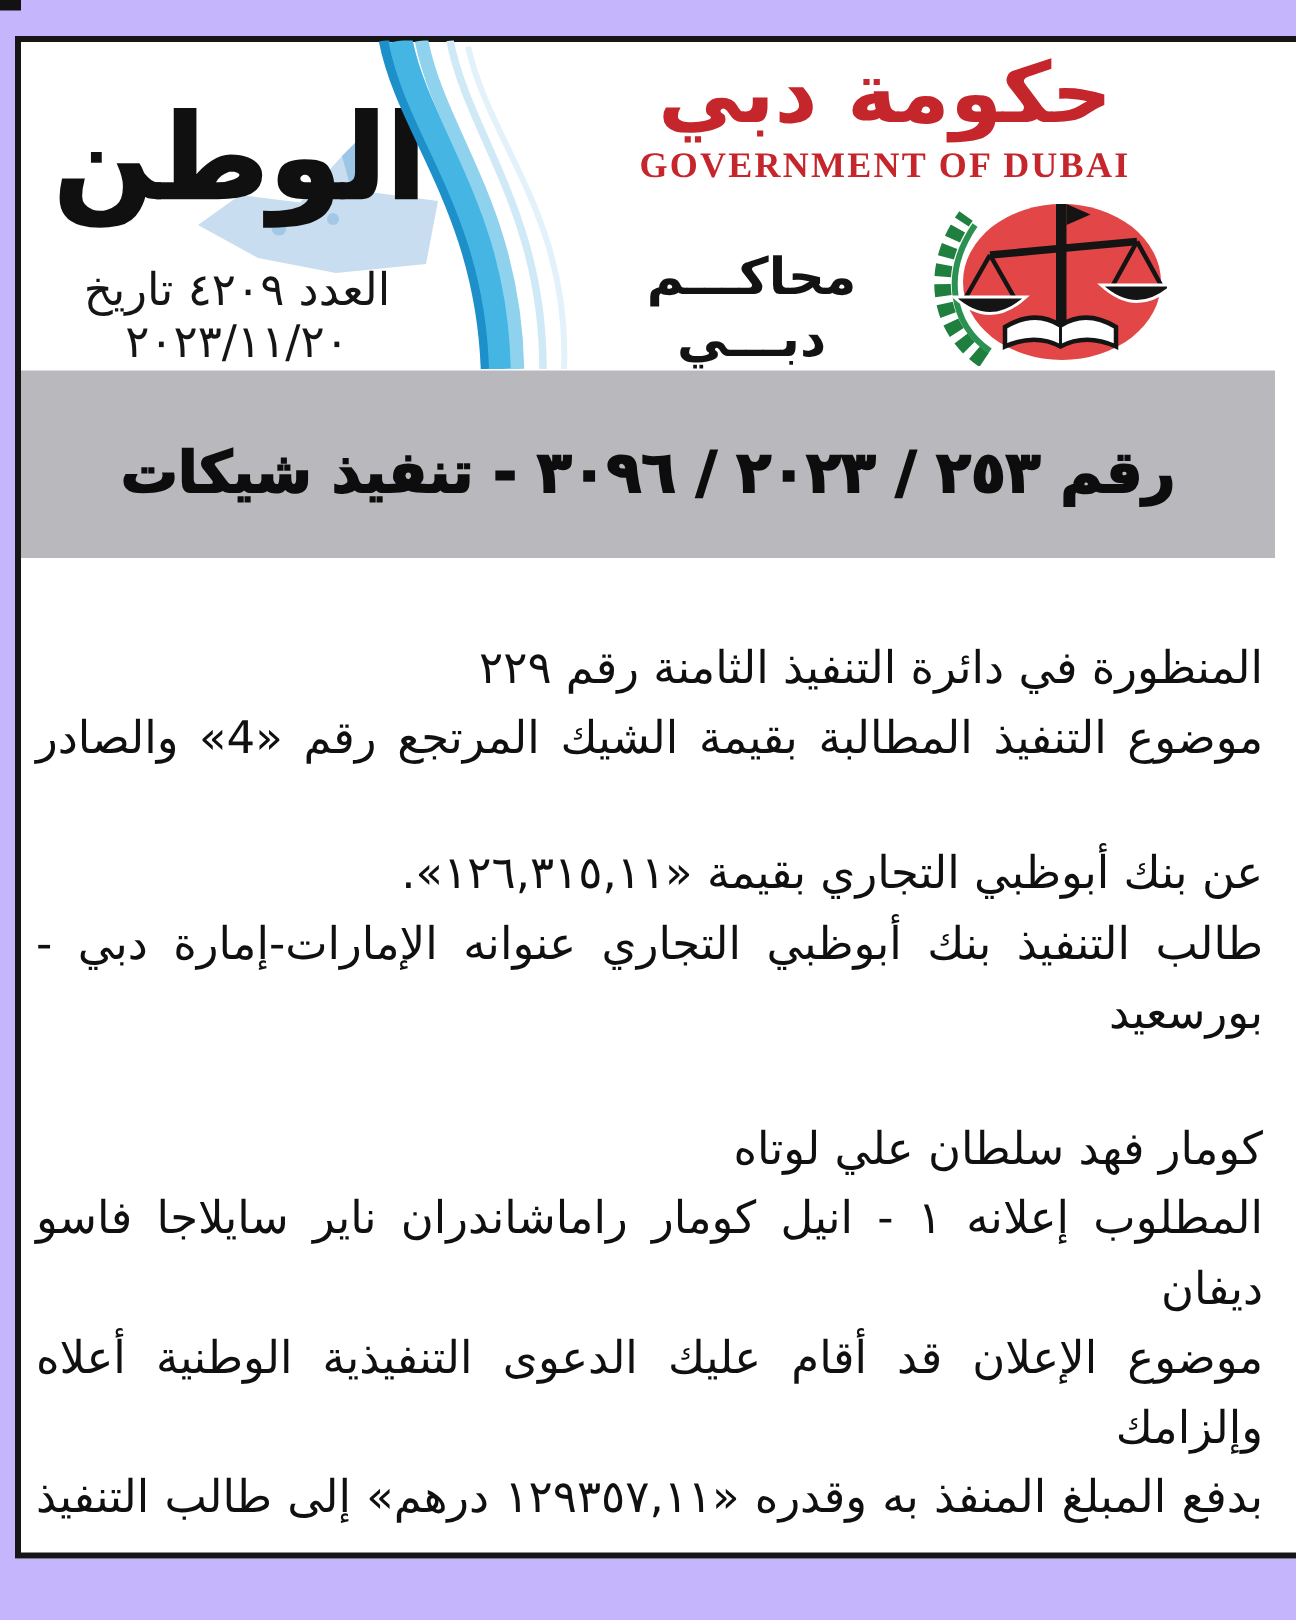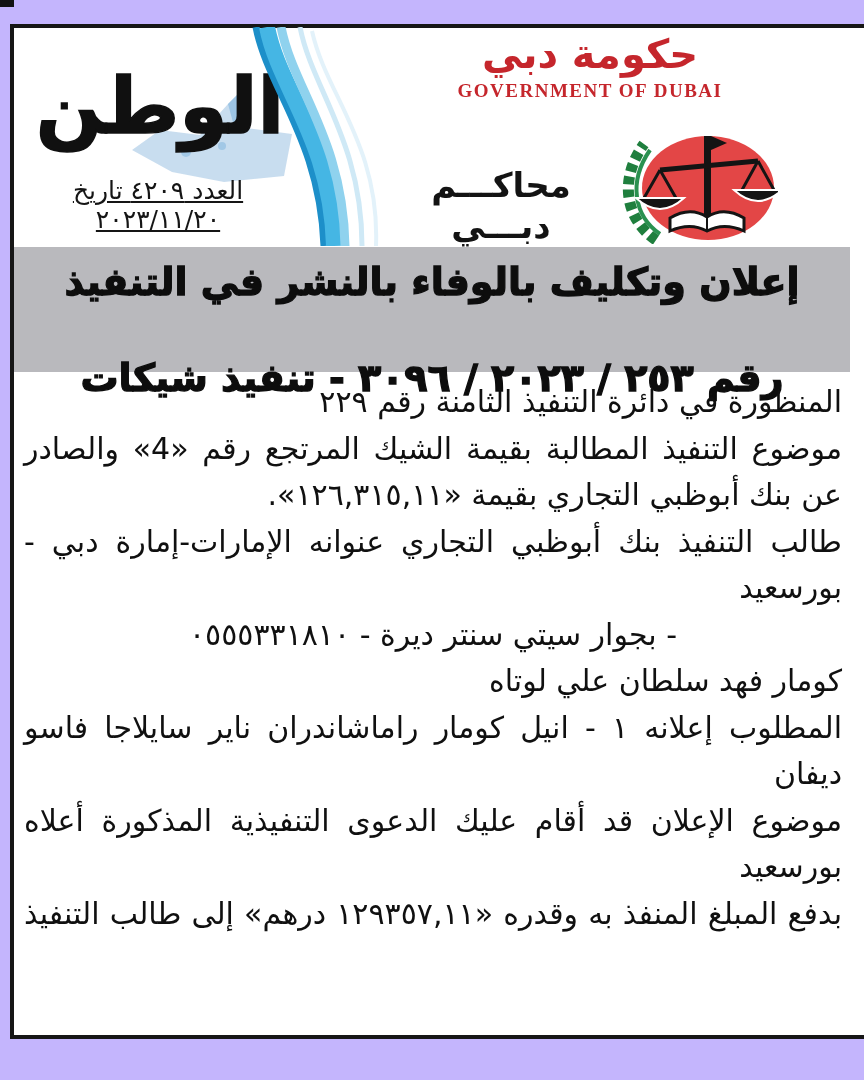--- a/index.html
+++ b/index.html
@@ -10,48 +10,48 @@
 
   .border-box{position:absolute;left:10px;top:24px;right:11px;bottom:41px;
       border:4px solid #161616;background:#ffffff;}
 
   
   .map-svg{position:absolute;left:126px;top:80px;width:180px;height:120px;opacity:.85;}
   .watan-logo{position:absolute;left:26px;top:66px;width:268px;text-align:center;
       font-size:78px;font-weight:900;line-height:1.05;color:#101010;
       -webkit-text-stroke:1.5px #101010;}
   .issue-line{position:absolute;left:12px;top:176px;width:292px;text-align:center;
-      font-size:25px;color:#151515;direction:rtl;text-decoration:underline;}
+      font-size:30px;color:#151515;direction:rtl;}
 
   .wave-svg{position:absolute;left:232px;top:27px;width:185px;height:219px;}
 
   .gov-block{position:absolute;left:424px;top:32px;width:332px;text-align:center;color:#c5262c;}
-  .gov-ar{font-size:40px;font-weight:700;line-height:1.1;direction:rtl;}
-  .gov-en{font-family:"Liberation Serif",serif;font-size:19px;font-weight:700;
+  .gov-ar{font-size:56px;font-weight:700;line-height:1.1;direction:rtl;}
+  .gov-en{font-family:"Liberation Serif",serif;font-size:24px;font-weight:700;
       letter-spacing:1.5px;margin-top:4px;}
 
   .courts-block{position:absolute;left:392px;top:146px;width:218px;text-align:center;color:#131313;margin-top:19px;}
   .courts-ar{font-size:34px;font-weight:700;direction:rtl;line-height:1.2;}
   .courts-en{font-family:"Liberation Sans",sans-serif;font-size:29px;font-weight:900;
       letter-spacing:.5px;margin-top:2px;}
   .emblem-svg{position:absolute;left:606px;top:130px;width:172px;height:114px;}
 
   
   .title-bar{position:absolute;left:14px;top:247px;width:836px;height:125px;
       background:#b9b9bd;text-align:center;direction:rtl;color:#0d0d0d;}
   .title-line{font-size:38px;font-weight:900;line-height:56px;margin-top:40px;
       -webkit-text-stroke:1.3px #0d0d0d;}
   .title-line.first{margin-top:7px;}
 
   
   .body-text{position:absolute;left:24px;top:379px;width:818px;direction:rtl;
       font-size:30px;line-height:46.5px;color:#101010;}
   .bline{white-space:nowrap;}
   .bline.al-justify{white-space:normal;text-align:justify;text-align-last:justify;}
-  .bline.al-right{}
+  .bline.al-right{margin-top:44px;}
   .bline.al-center{text-align:center;}
 </style>
 </head>
 <body>
 
 <div id="ad">
 
   <div class="corner-artifact"></div>
 
   <div class="border-box"></div>
@@ -99,30 +99,28 @@
     <path d="M30,68 Q54,90 78,68 Z" fill="#141414" stroke="#ffffff" stroke-width="2"></path>
 
     <path d="M152,31 L136,60 M152,31 L168,60" stroke="#141414" stroke-width="3" fill="none"></path>
     <path d="M128,60 Q152,82 176,60 Z" fill="#141414" stroke="#ffffff" stroke-width="2"></path>
 
     <path d="M64,88 Q84,76 101,87 Q118,76 138,88 L138,101 Q118,92 101,101 Q84,92 64,101 Z" fill="#ffffff" stroke="#141414" stroke-width="3"></path>
     <path d="M101,87 L101,101" stroke="#141414" stroke-width="2"></path>
   </svg>
 
   <div class="title-bar">
-    <div class="title-line first">إعلان وتكليف بالوفاء بالنشر في التنفيذ</div>
     <div class="title-line">رقم ٢٥٣ / ٢٠٢٣ / ٣٠٩٦ - تنفيذ شيكات</div>
   </div>
 
   <div class="body-text">
     <div class="bline al-right">المنظورة في دائرة التنفيذ الثامنة رقم ٢٢٩</div>
     <div class="bline al-justify">موضوع التنفيذ المطالبة بقيمة الشيك المرتجع رقم «4» والصادر</div>
     <div class="bline al-right">عن بنك أبوظبي التجاري بقيمة «١٢٦,٣١٥,١١».</div>
     <div class="bline al-justify">طالب التنفيذ بنك أبوظبي التجاري عنوانه الإمارات-إمارة دبي - بورسعيد</div>
-    <div class="bline al-center">- بجوار سيتي سنتر ديرة -  ٠٥٥٥٣٣١٨١٠</div>
     <div class="bline al-right">كومار فهد سلطان علي لوتاه</div>
     <div class="bline al-justify">المطلوب إعلانه ١ - انيل كومار راماشاندران ناير سايلاجا فاسو ديفان</div>
-    <div class="bline al-justify">موضوع الإعلان قد أقام عليك الدعوى التنفيذية المذكورة أعلاه بورسعيد</div>
+    <div class="bline al-justify">موضوع الإعلان قد أقام عليك الدعوى التنفيذية الوطنية أعلاه وإلزامك</div>
     <div class="bline al-justify">بدفع المبلغ المنفذ به وقدره «١٢٩٣٥٧,١١ درهم» إلى طالب التنفيذ</div>
 
   </div>
 
 </div>
 
 </body></html>

